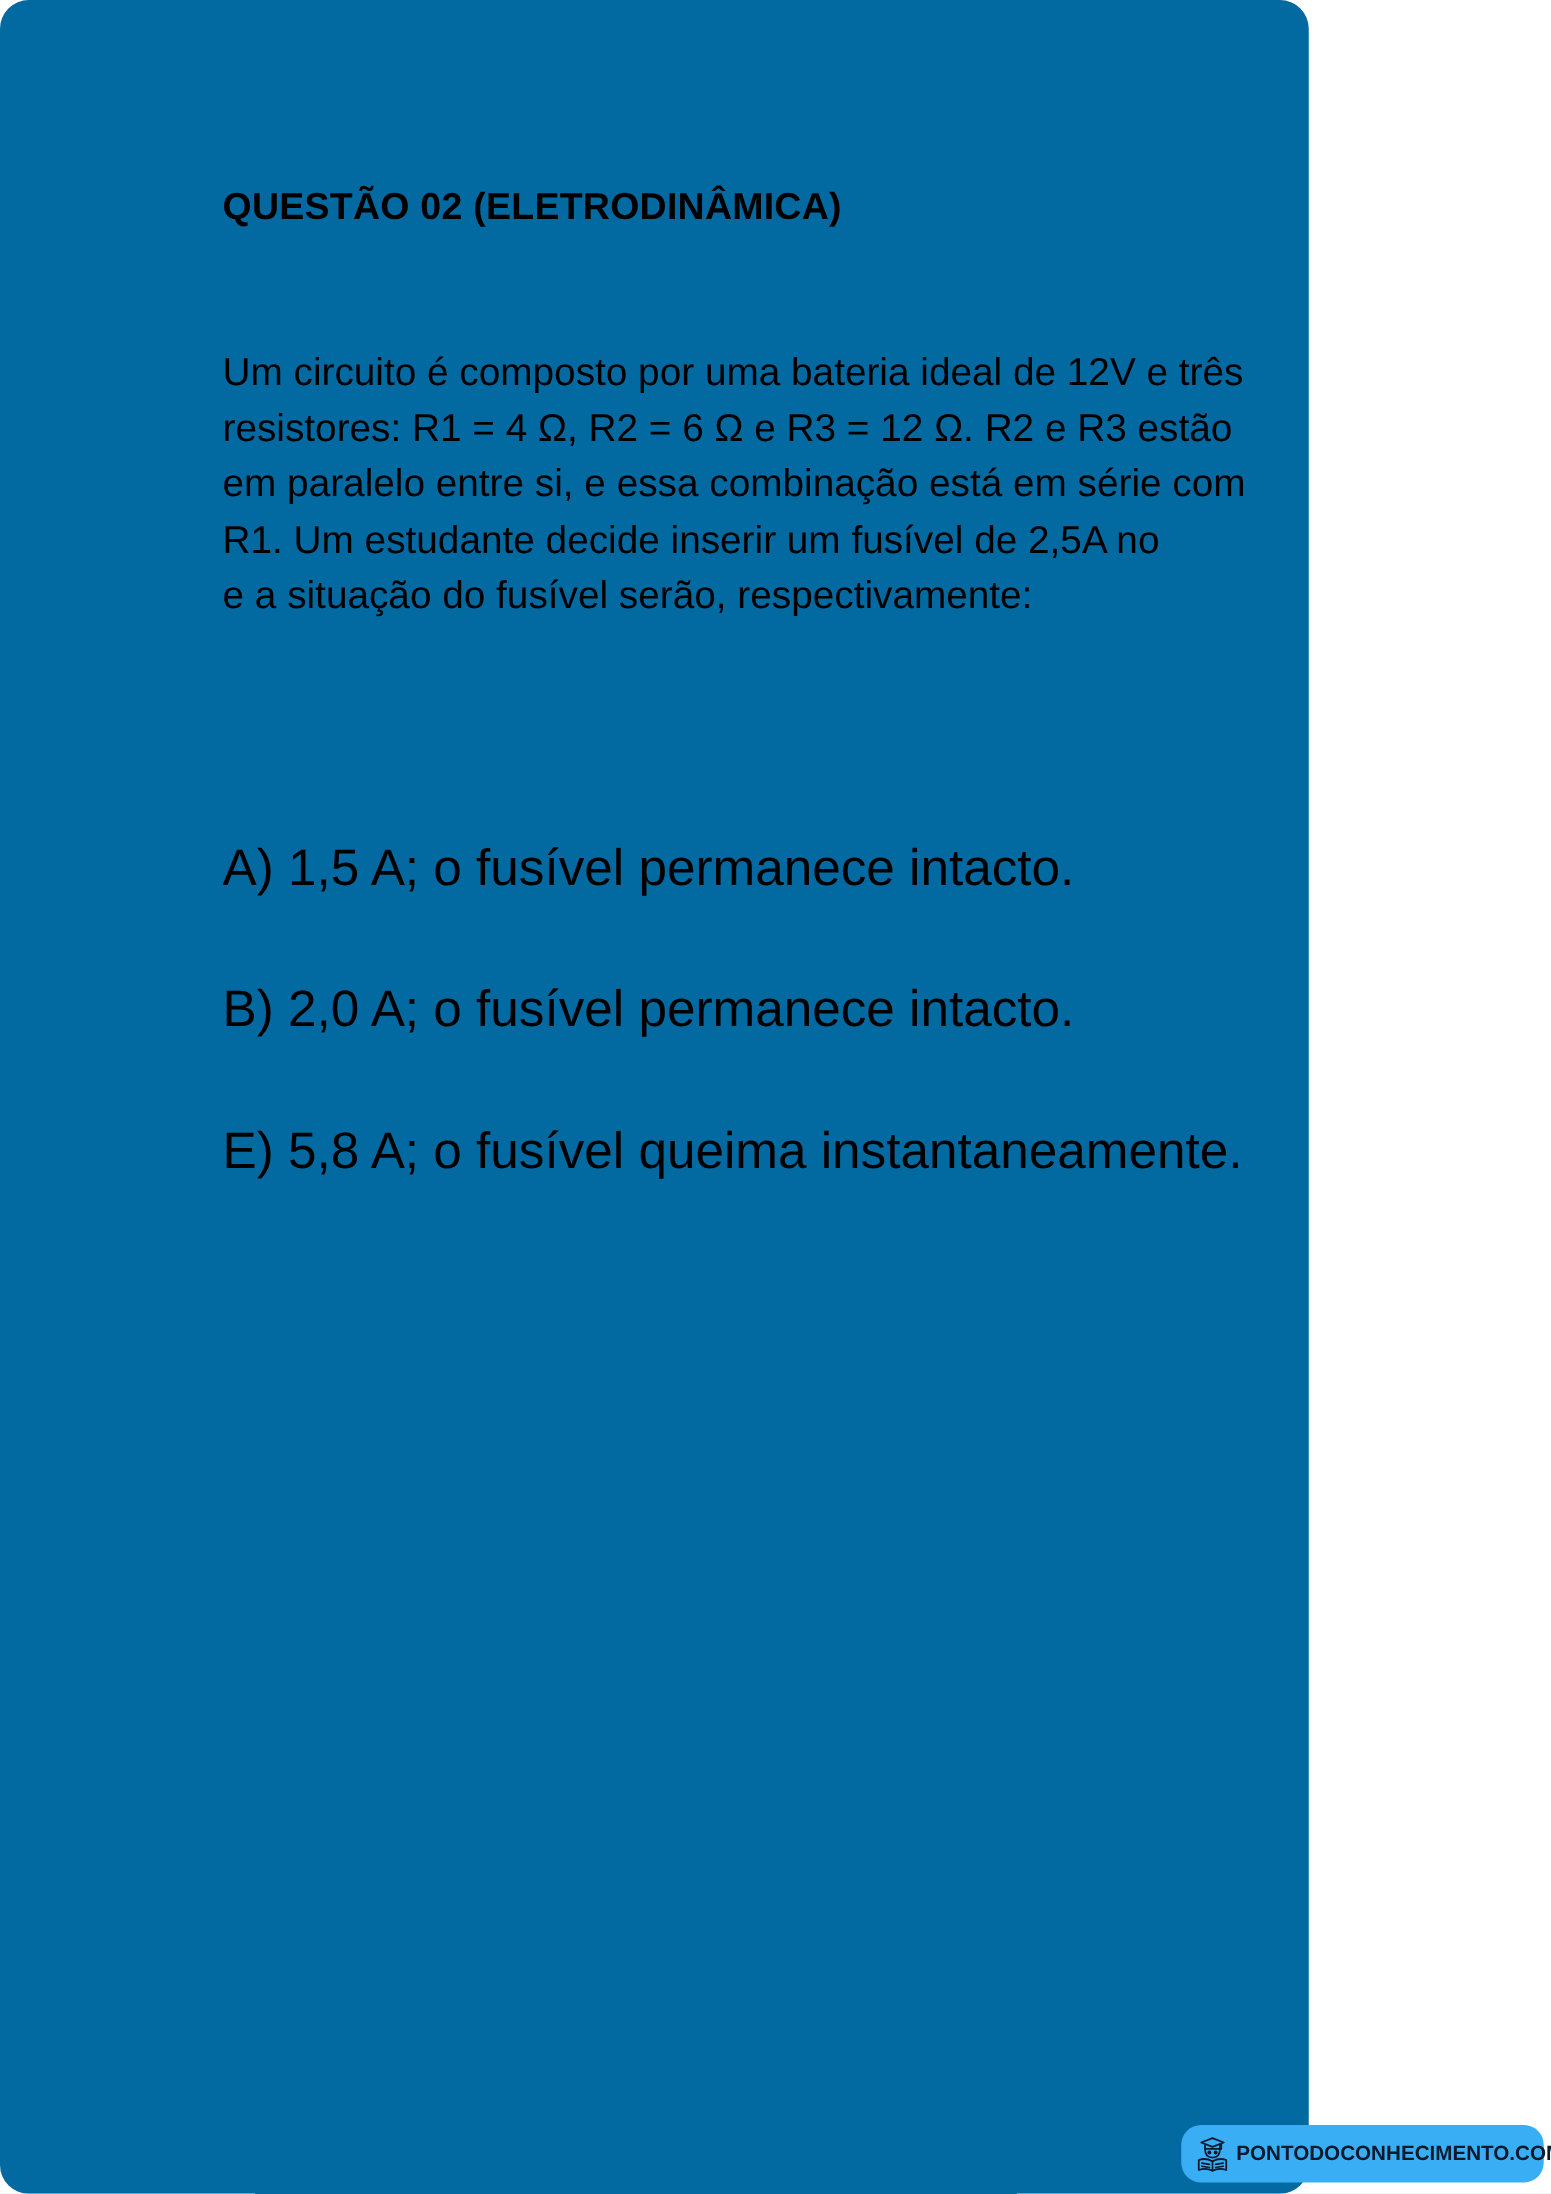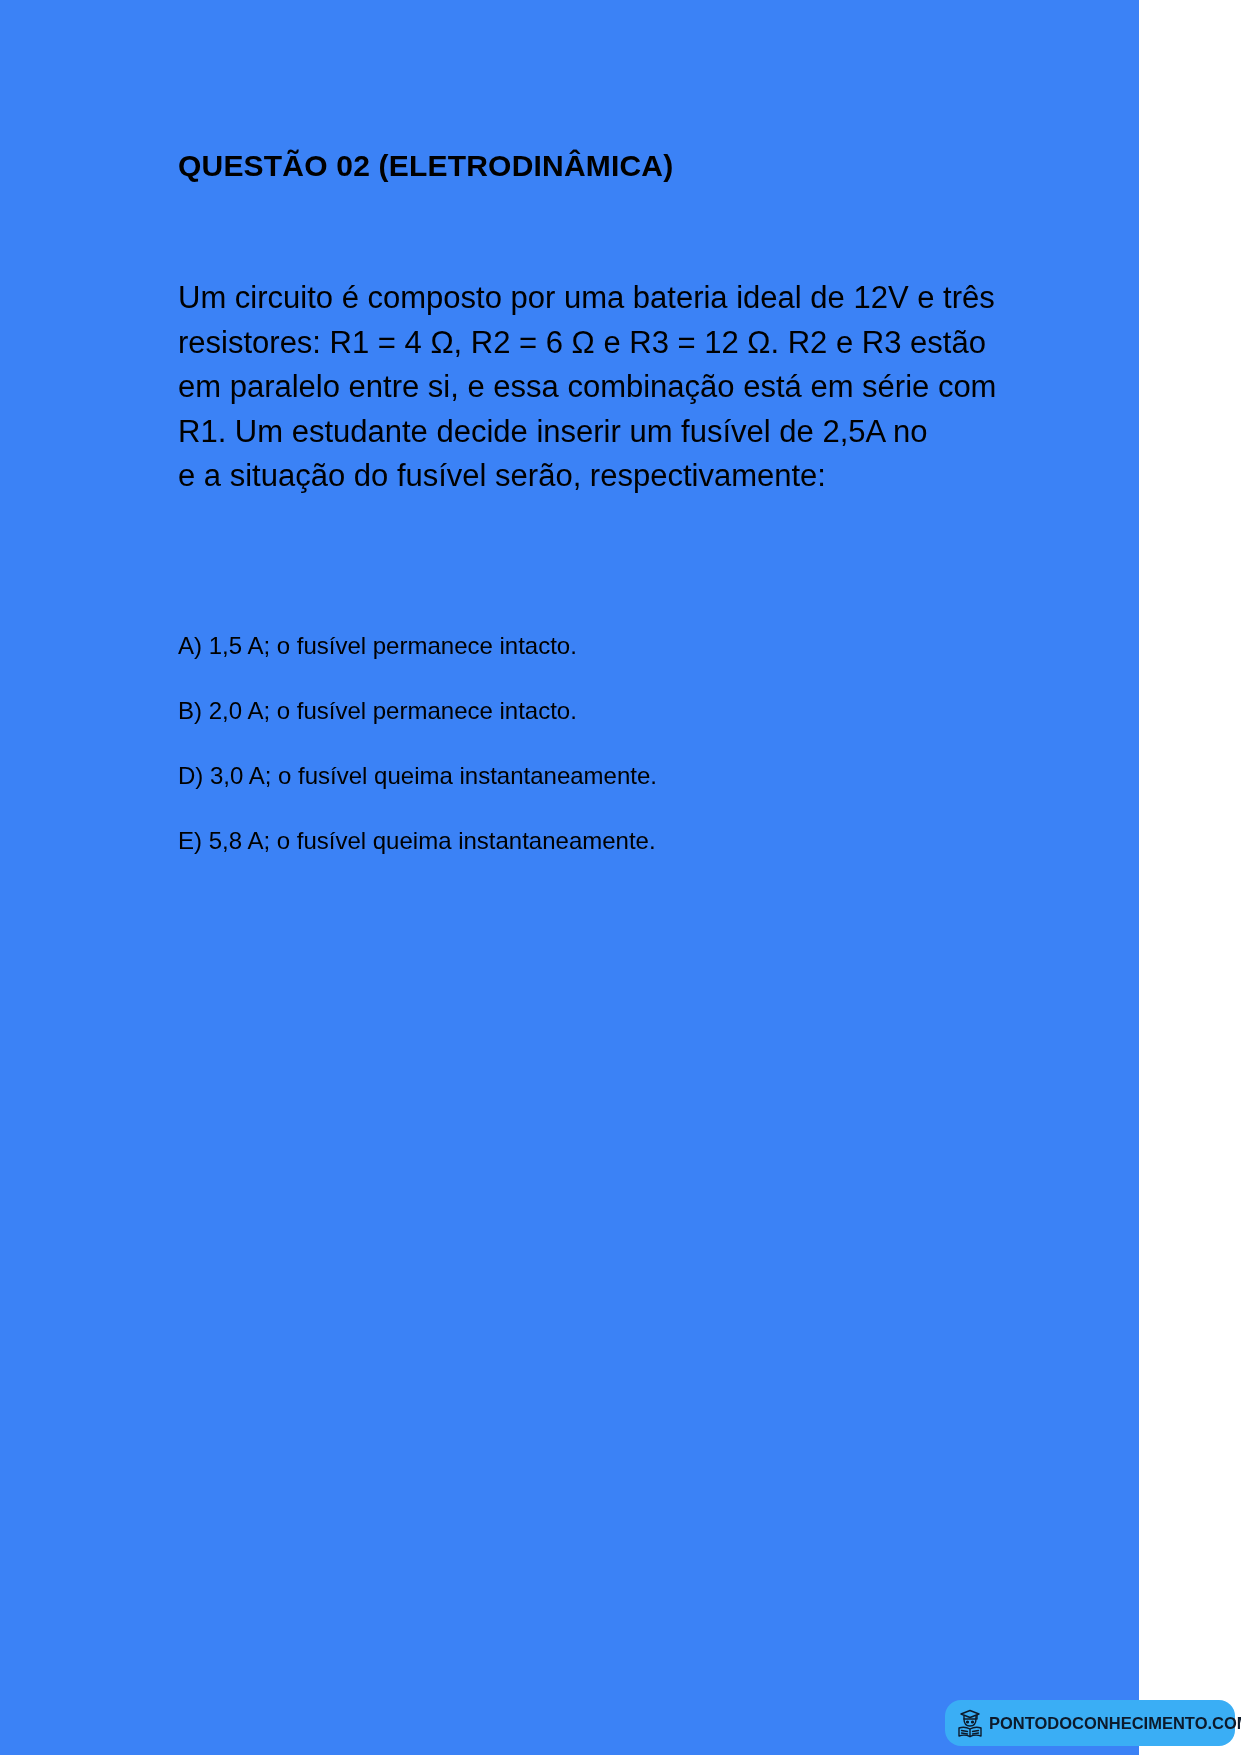--- a/index.html
+++ b/index.html
@@ -11,23 +11,24 @@
       width: 1241px;
       height: 1755px;
       position: relative;
       overflow: hidden;
       font-family: "Liberation Sans", sans-serif;
       color: #000000;
     }
     .page {
       position: absolute;
       left: 0; top: 0;
-      width: 1139px;
+      width: 1047px;
       height: 1755px;
-      background: #3b82f6;
+      background: #0369a1;
+      border-radius: 23px;
     }
     .title {
       position: absolute;
       left: 178px;
       top: 148px;
       font-size: 30px;
       font-weight: bold;
       line-height: 36px;
       letter-spacing: 0.2px;
       margin: 0;
@@ -47,24 +48,25 @@
     }
     .options {
       position: absolute;
       left: 178px;
       top: 628px;
       margin: 0;
       padding: 0;
       list-style: none;
     }
     .options .option {
-      font-size: 24px;
+      font-size: 41px;
       line-height: 36px;
       height: 65px;
       white-space: nowrap;
+      margin-top: 48px;
     }
     .badge {
       position: absolute;
       left: 945px;
       top: 1700px;
       width: 290px;
       height: 46px;
       border-radius: 16px;
       background: #3aaef5;
       display: flex;
@@ -98,21 +100,20 @@
     <span class="line">Um circuito é composto por uma bateria ideal de 12V e três</span>
     <span class="line">resistores: R1 = 4 Ω, R2 = 6 Ω e R3 = 12 Ω. R2 e R3 estão</span>
     <span class="line">em paralelo entre si, e essa combinação está em série com</span>
     <span class="line">R1. Um estudante decide inserir um fusível de 2,5A no</span>
     <span class="line">e a situação do fusível serão, respectivamente:</span>
   </p>
 
   <ul class="options">
     <li class="option">A) 1,5 A; o fusível permanece intacto.</li>
     <li class="option">B) 2,0 A; o fusível permanece intacto.</li>
-    <li class="option">D) 3,0 A; o fusível queima instantaneamente.</li>
     <li class="option">E) 5,8 A; o fusível queima instantaneamente.</li>
   </ul>
 
   <div class="badge">
     <span class="badge-icon">
       <svg width="30" height="30" viewBox="0 0 30 30" fill="none" stroke="#0c1a2b" stroke-width="1.4" stroke-linejoin="round" stroke-linecap="round">
 
         <path d="M6 6 L15 2.5 L24 6 L15 9.5 Z"></path>
         <path d="M22 7 L22 11"></path>
 

